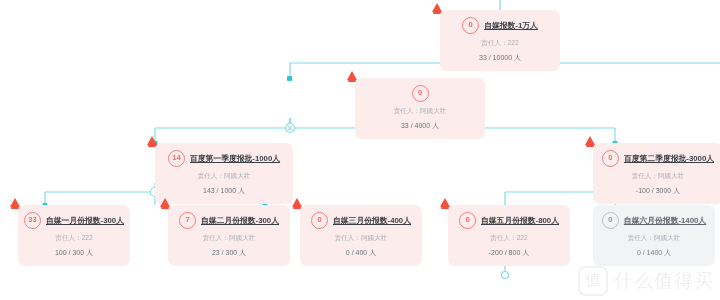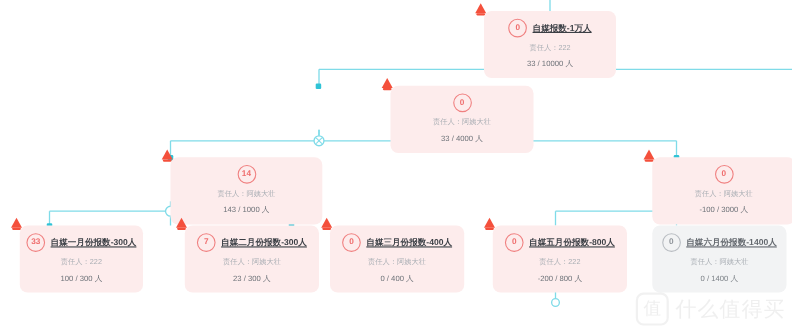--- a/index.html
+++ b/index.html
@@ -152,29 +152,31 @@
       <span class="badge">0</span>
     </div>
     <div class="owner">责任人：阿姨大壮</div>
     <div class="progress">33 / 4000 人</div>
   </div>
 
   <div class="node" style="left:155px;top:143px;width:138px;">
     <span class="warn"></span>
     <div class="node-head">
       <span class="badge">14</span>
+      <span class="title">百度第一季度报批-1000人</span>
     </div>
     <div class="owner">责任人：阿姨大壮</div>
     <div class="progress">143 / 1000 人</div>
   </div>
 
   <div class="node" style="left:593px;top:143px;width:130px;">
     <span class="warn"></span>
     <div class="node-head">
       <span class="badge">0</span>
+      <span class="title">百度第二季度报批-3000人</span>
     </div>
     <div class="owner">责任人：阿姨大壮</div>
     <div class="progress">-100 / 3000 人</div>
   </div>
 
   <div class="node" style="left:18px;top:205px;width:112px;">
     <span class="warn"></span>
     <div class="node-head">
       <span class="badge">33</span>
       <span class="title">自媒一月份报数-300人</span>

